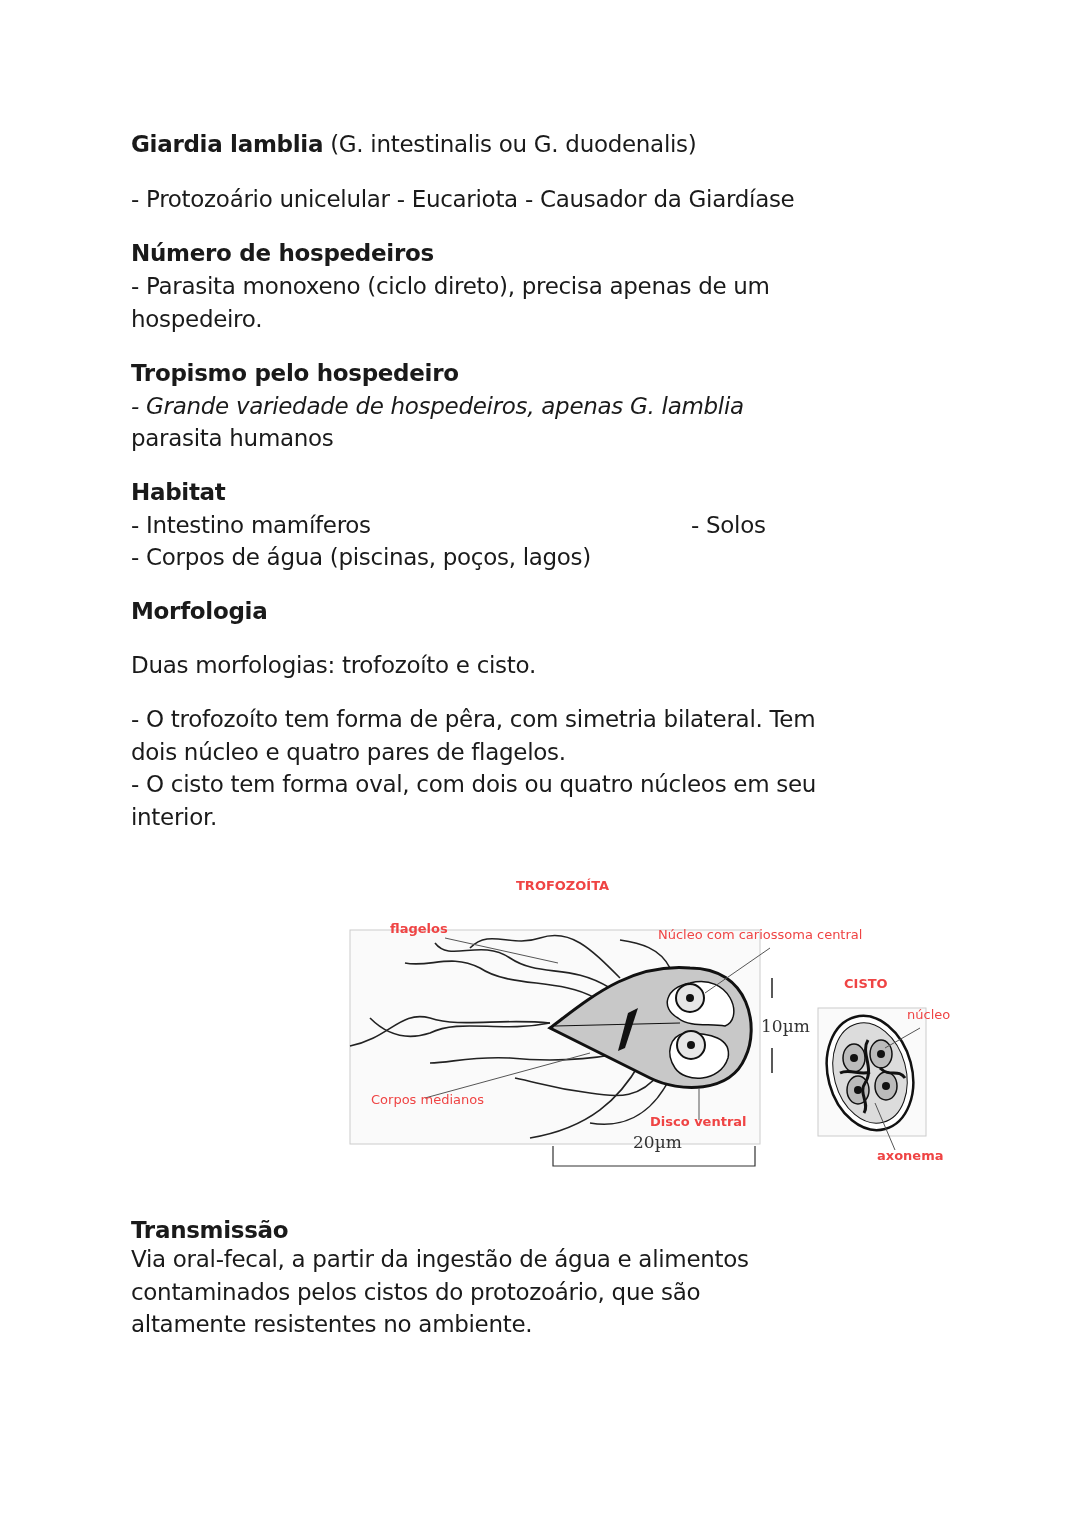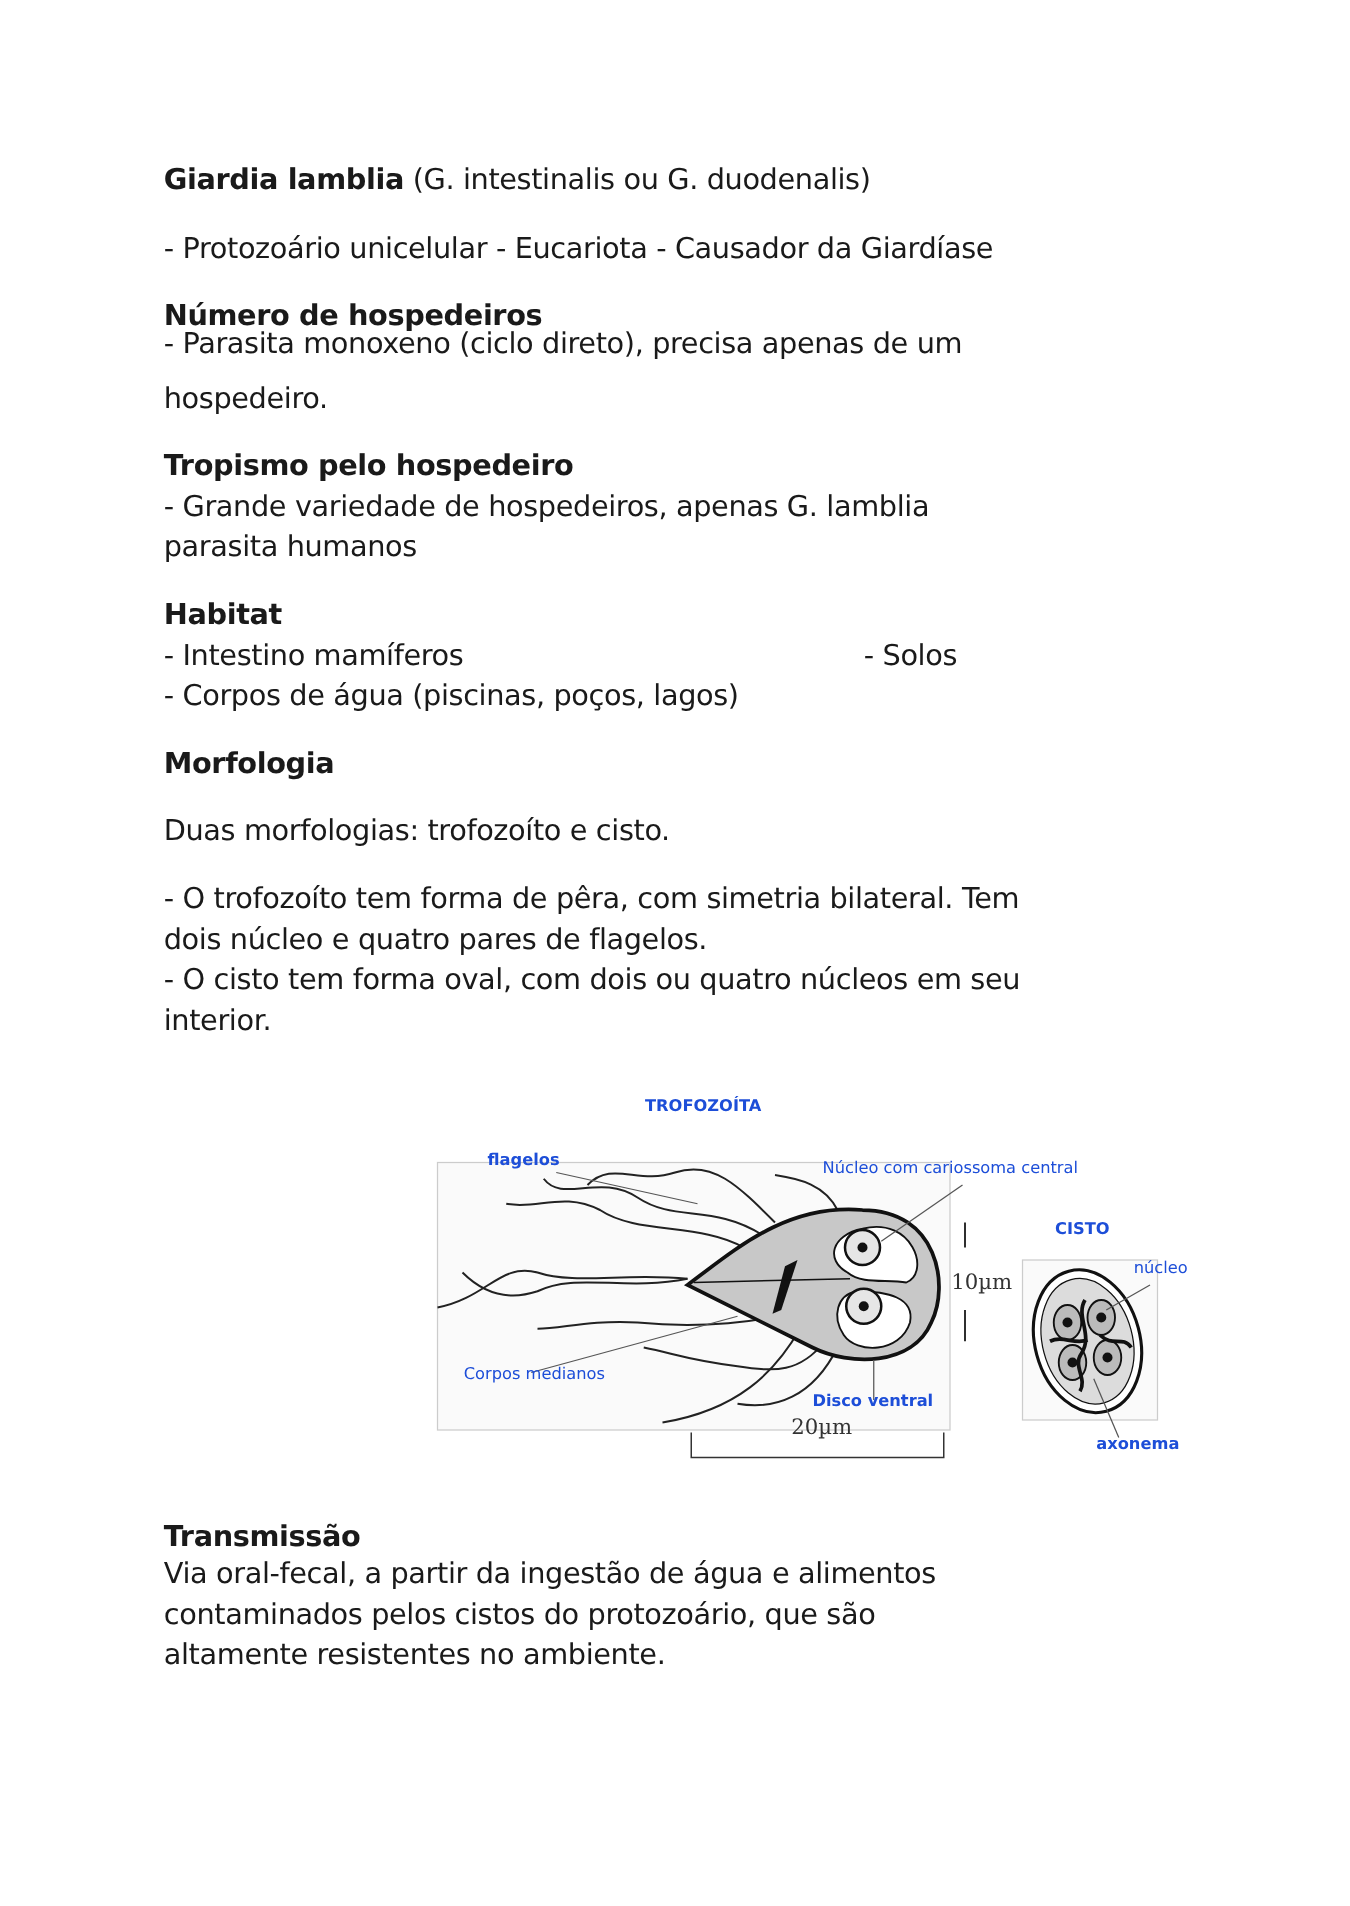--- a/index.html
+++ b/index.html
@@ -3,41 +3,41 @@
   <meta charset="utf-8">
   <style>
     html, body { margin: 0; padding: 0; background: #ffffff; }
     body { width: 1080px; height: 1525px; position: relative; overflow: hidden;
            font-family: "DejaVu Sans", sans-serif; color: #1a1a1a; }
     .page { position: absolute; left: 131px; top: 0; width: 820px; }
     .line { position: absolute; left: 0; white-space: nowrap; font-size: 23px; line-height: 32px; letter-spacing: -0.3px; }
     .bold { font-weight: bold; }
     .norm { font-weight: normal; }
     .figure { position: absolute; left: 340px; top: 868px; width: 620px; height: 305px; }
-    .fig-label { position: absolute; font-family: "DejaVu Sans", sans-serif; font-size: 13px; color: #1d4ed8; white-space: nowrap; }
+    .fig-label { position: absolute; font-family: "DejaVu Sans", sans-serif; font-size: 13px; color: #ef4444; white-space: nowrap; }
     .fig-serif { font-family: "DejaVu Serif", serif; font-size: 17px; color: #333; }
   </style>
 </head>
 <body>
 
 <div class="page">
 
   <div class="line" style="top:128px;">
     <span class="bold">Giardia lamblia</span>
     <span class="norm">(G. intestinalis ou G. duodenalis)</span>
   </div>
 
   <div class="line" style="top:183px;">- Protozoário unicelular - Eucariota - Causador da Giardíase</div>
 
   <div class="line bold" style="top:237px;">Número de hospedeiros</div>
-  <div class="line" style="top:259px;">- Parasita monoxeno (ciclo direto), precisa apenas de um</div>
+  <div class="line" style="top:270px;">- Parasita monoxeno (ciclo direto), precisa apenas de um</div>
   <div class="line" style="top:303px;">hospedeiro.</div>
 
   <div class="line bold" style="top:357px;">Tropismo pelo hospedeiro</div>
-  <div class="line" style="top:390px;">- Grande variedade de hospedeiros, apenas G. lamblia</div>
+  <div class="line" style="top:390px;font-style:italic;">- Grande variedade de hospedeiros, apenas G. lamblia</div>
   <div class="line" style="top:422px;">parasita humanos</div>
 
   <div class="line bold" style="top:476px;">Habitat</div>
   <div class="line" style="top:509px;">- Intestino mamíferos</div>
   <div class="line" style="top:509px; left:560px;">- Solos</div>
   <div class="line" style="top:541px;">- Corpos de água (piscinas, poços, lagos)</div>
 
   <div class="line bold" style="top:595px;">Morfologia</div>
   <div class="line" style="top:649px;">Duas morfologias: trofozoíto e cisto.</div>
   <div class="line" style="top:703px;">- O trofozoíto tem forma de pêra, com simetria bilateral. Tem</div>

